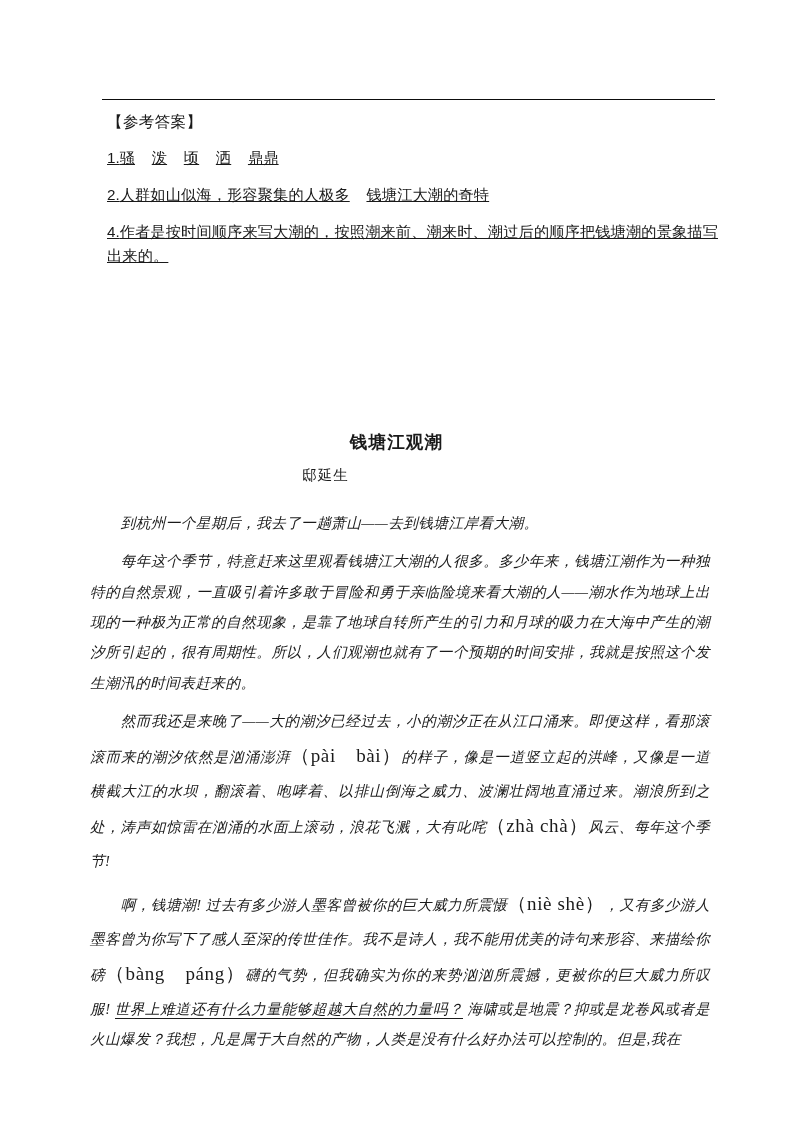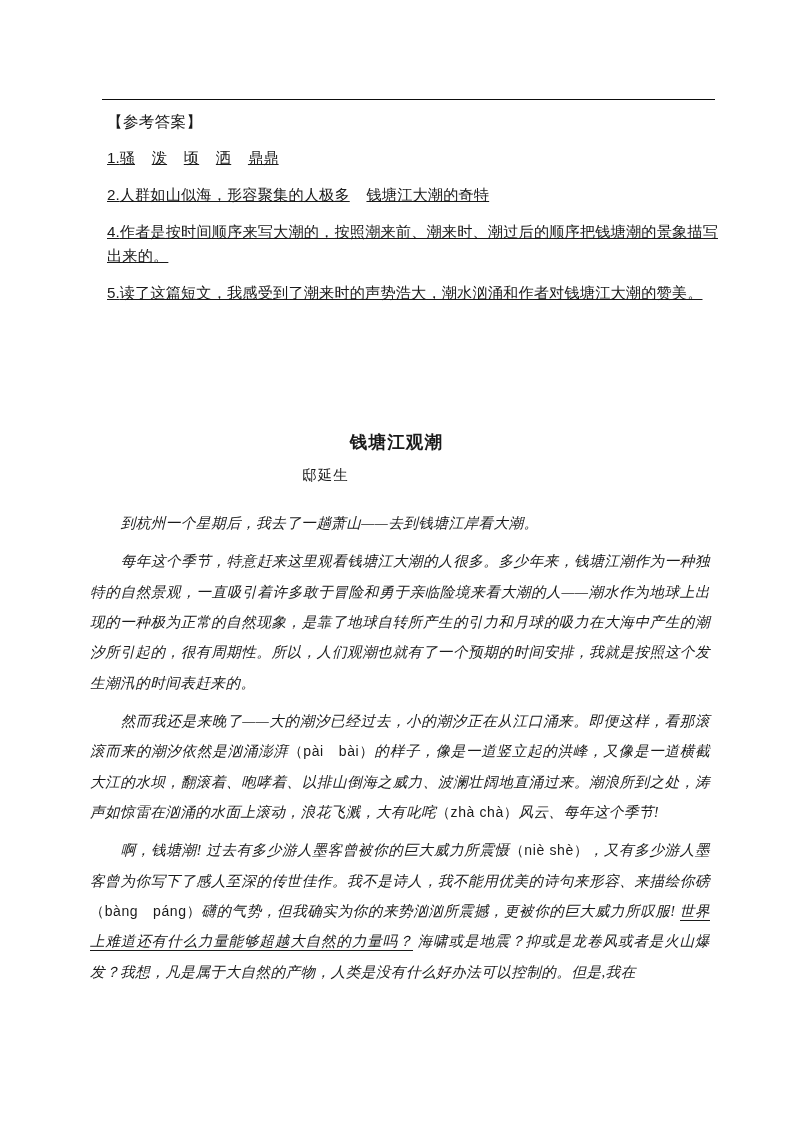--- a/index.html
+++ b/index.html
@@ -104,22 +104,22 @@
     line-height: 2.08;
     margin: 8px;
     text-align: justify;
     text-justify: inter-ideograph;
     letter-spacing: 0.45px;
     text-indent: 2.1em;
     word-break: break-all;
   }
   .body-p .py {
     font-style: normal;
-    font-family: Liberation Sans, sans-serif;
-    font-size: 14px;
+    font-family: Liberation Serif, serif;
+    font-size: 19px;
     letter-spacing: 0.6px;
   }
   .body-p u.q {
     text-decoration: none;
     border-bottom: 1.1px solid #1a1a1a;
     padding-bottom: 1px;
   }
 </style>
 </head>
 <body>
@@ -137,23 +137,20 @@
 
     <p class="ans-item">
       <span class="num">2.</span><span>人群如山似海，形容聚集的人极多</span><span class="gap"></span><span>钱塘江大潮的奇特</span>
     </p>
 
 
     <p class="ans-item wrap">
       <span class="num">4.</span><span>作者是按时间顺序来写大潮的，按照潮来前、潮来时、潮过后的顺序把钱塘潮的景象描写出来的。</span>
     </p>
 
-    <p class="ans-item">
-      <span class="num">5.</span><span>读了这篇短文，我感受到了潮来时的声势浩大，潮水汹涌和作者对钱塘江大潮的赞美。</span>
-    </p>
   </div>
 
   <div class="article-title">钱塘江观潮</div>
   <div class="article-author">邸延生</div>
 
   <div class="body-text">
 
     <p class="body-p">到杭州一个星期后，我去了一趟萧山——去到钱塘江岸看大潮。</p>
 
     <p class="body-p">每年这个季节，特意赶来这里观看钱塘江大潮的人很多。多少年来，钱塘江潮作为一种独特的自然景观，一直吸引着许多敢于冒险和勇于亲临险境来看大潮的人——潮水作为地球上出现的一种极为正常的自然现象，是靠了地球自转所产生的引力和月球的吸力在大海中产生的潮汐所引起的，很有周期性。所以，人们观潮也就有了一个预期的时间安排，我就是按照这个发生潮汛的时间表赶来的。</p>

